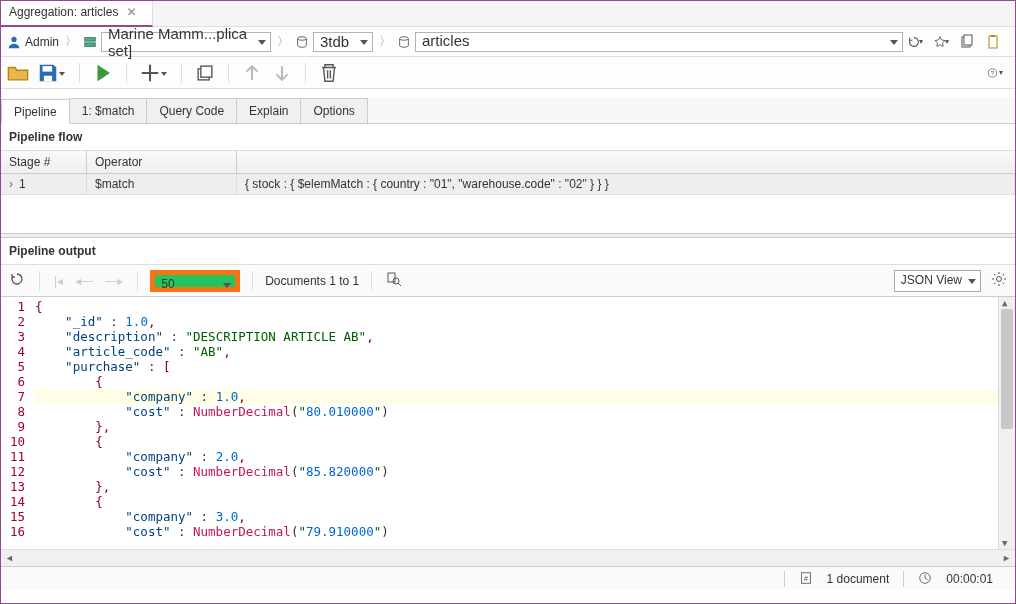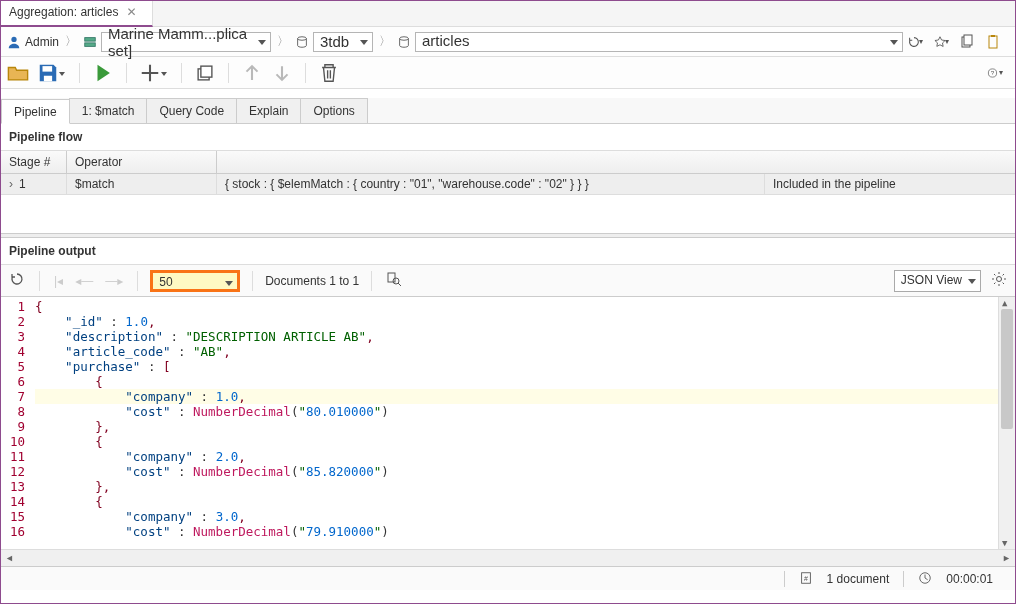--- a/index.html
+++ b/index.html
@@ -24,34 +24,34 @@
 .toolbar { display: flex; align-items: center; padding: 4px 6px; gap: 8px; border-bottom: 1px solid #ddd; height: 32px; background: #fdfdfd; }
 .tbtn { width: 22px; height: 22px; display: inline-flex; align-items: center; justify-content: center; cursor: pointer; position: relative; }
 .tbtn.drop::after { content: ""; position: absolute; right: -6px; top: 10px; border-left: 3px solid transparent; border-right: 3px solid transparent; border-top: 4px solid #555; }
 .tsep { width: 1px; height: 20px; background: #ddd; margin: 0 4px; }
 .subtabs { display: flex; border-bottom: 1px solid #ccc; background: #f8f8f8; height: 26px; margin-top: 9px; }
 .subtab { padding: 5px 12px; border: 1px solid #ccc; border-bottom: none; margin-right: -1px; background: #f0f0f0; cursor: pointer; }
 .subtab.active { background: #fff; border-bottom: 1px solid #fff; position: relative; top: 1px; }
 .section-header { font-weight: bold; padding: 6px 8px; background: #fff; border-bottom: 1px solid #ddd; }
 .table-hdr { display: flex; background: linear-gradient(#fafafa,#eee); border-bottom: 1px solid #ccc; font-size: 12px; }
 .table-hdr > div { padding: 4px 8px; border-right: 1px solid #ccc; }
-.col-stage { width: 66px; }
+.col-stage { width: 86px; }
 .col-op { width: 150px; }
 .col-spec { flex: 1; }
 .col-status { width: 250px; border-right: none !important; }
 .table-row { display: flex; background: #eee; border-bottom: 1px solid #ddd; }
 .table-row > div { padding: 3px 8px; border-right: 1px solid #ddd; }
 .table-row .col-status { border-right: none; }
 .expand-arrow { display: inline-block; width: 8px; color: #666; margin-right: 2px; }
 .pipeline-gap { height: 38px; background: #fff; }
 .splitter { height: 5px; background: #eee; border-top: 1px solid #ccc; border-bottom: 1px solid #ccc; cursor: ns-resize; }
 .output-tb { display: flex; align-items: center; padding: 4px 6px; gap: 8px; border-bottom: 1px solid #ccc; height: 32px; background: #fafafa; }
 .nav-ico { color: #777; cursor: pointer; padding: 0 2px; }
 .nav-ico.disabled { color: #ccc; cursor: default; }
-.page-combo { border: 3px solid #f97316; padding: 2px 18px 2px 6px; width: 90px; height: 22px; position: relative; background: #fef9c3; }
+.page-combo { border: 5px solid #f97316; padding: 2px 18px 2px 6px; width: 90px; height: 22px; position: relative; background: #22c55e; }
 .page-combo::after { content: ""; position: absolute; right: 4px; top: 8px; border-left: 4px solid transparent; border-right: 4px solid transparent; border-top: 5px solid #555; }
 .out-right { margin-left: auto; display: flex; gap: 8px; align-items: center; }
 .view-combo { border: 1px solid #aaa; padding: 2px 18px 2px 6px; height: 22px; position: relative; background: #fff; }
 .view-combo::after { content: ""; position: absolute; right: 4px; top: 8px; border-left: 4px solid transparent; border-right: 4px solid transparent; border-top: 5px solid #555; }
 .code-area { display: flex; height: 252px; background: #fff; position: relative; font-family: Consolas, monospace; font-size: 12.5px; overflow: hidden; }
 .gutter { width: 30px; text-align: right; color: #a00030; padding: 2px 6px 0 0; user-select: none; background: #fff; line-height: 15px; }
 .code { flex: 1; padding: 2px 0 0 4px; white-space: pre; overflow: hidden; line-height: 15px; }
 .code .ln { display: block; height: 15px; }
 .code .hl { background: #fffde6; }
 .k { color: #004080; }
@@ -213,21 +213,20 @@
 <div class="section-header">Pipeline flow</div>
 <div class="table-hdr">
   <div class="col-stage">Stage #</div>
   <div class="col-op">Operator</div>
   <div class="col-status"></div>
 </div>
 <div class="table-row">
   <div class="col-stage"><span class="expand-arrow">›</span><span>1</span></div>
   <div class="col-op">$match</div>
   <div class="col-spec">{ stock : { $elemMatch : { country : "01", "warehouse.code" : "02" } } }</div>
-  <div class="col-status">Included in the pipeline</div>
 </div>
 <div class="pipeline-gap"></div>
 <div class="splitter"></div>
 
 <div class="section-header">Pipeline output</div>
 <div class="output-tb">
   <span class="nav-ico"><svg width="16" height="16" viewBox="0 0 16 16">
         <path d="M8 3a5 5 0 1 1-4.5 2.8M3 3v3h3" fill="none" stroke="#555" stroke-width="1.3"></path>
       </svg></span>
   <span class="tsep"></span>

